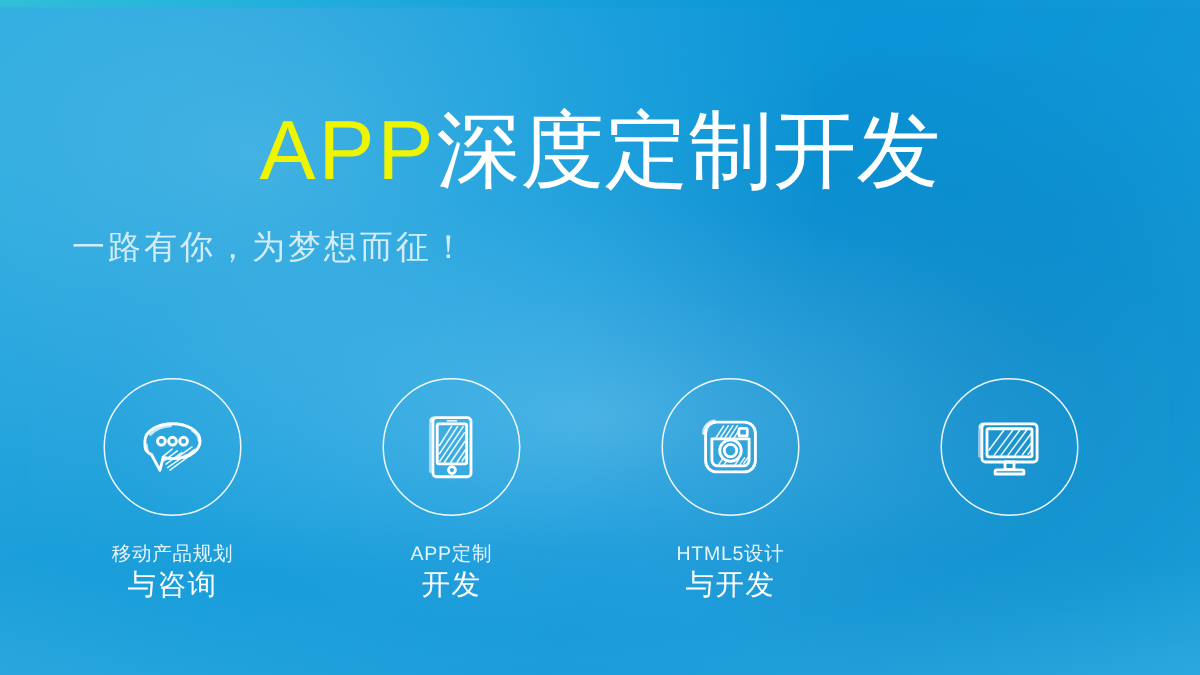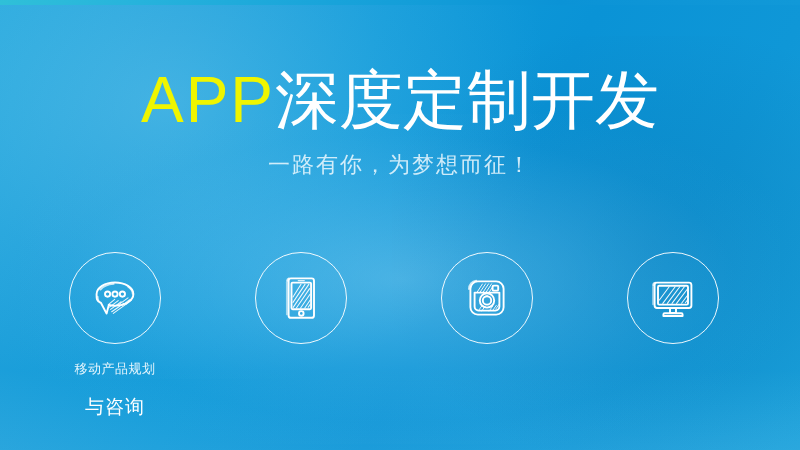--- a/index.html
+++ b/index.html
@@ -82,21 +82,21 @@
 
   
   .headline-wrap {
     position:absolute;
     left:0; top:58px;
     width:100%;
     text-align:center;
     z-index:5;
   }
   .headline {
-    font-size:64px;
+    font-size:56px;
     line-height:84px;
     font-weight:300;
     letter-spacing:1px;
     white-space:nowrap;
     color:#ffffff;
   }
   .headline .accent {
     color:#eff500;
     letter-spacing:2px;
     font-weight:300;
@@ -104,28 +104,28 @@
   .headline .cn {
     color:#ffffff;
     letter-spacing:0px;
     font-weight:300;
   }
 
   .subtitle {
     position:absolute;
     left:0; top:150px;
     width:100%;
-    text-align:center;
     z-index:5;
     font-size:22px;
     line-height:30px;
     letter-spacing:2px;
     font-weight:400;
     color:rgba(231,246,253,0.88);
     white-space:nowrap;
+    padding-left:48px;
   }
 
   
   .features {
     position:absolute;
     left:0; top:252px;
     width:100%;
     display:flex;
     padding:0 22px;
     z-index:5;
@@ -154,21 +154,21 @@
   }
   .cap-top {
     display:block;
     font-size:13px;
     letter-spacing:0.5px;
     color:rgba(240,250,254,0.95);
     font-weight:400;
   }
   .cap-bottom {
     display:block;
-    margin-top:21px;
+    margin-top:5px;
     font-size:19px;
     letter-spacing:1px;
     color:#ffffff;
     font-weight:400;
   }
 </style>
 </head>
 <body>
 
 <div class="banner">
@@ -244,20 +244,24 @@
               <path d="M20.0 32.4l12.0-18.0"></path>
               <path d="M20.2 37.4l15.6-23.0"></path>
               <path d="M23.4 38.0l13.2-19.4"></path>
               <path d="M27.6 38.0l9.4-13.8"></path>
               <path d="M31.8 38.0l5.4-8.0"></path>
               <path d="M35.2 37.2l2.0-3.0"></path>
             </g>
           </svg>
         </span>
       </div>
+      <div class="caption">
+        <span class="cap-top">APP定制</span>
+        <span class="cap-bottom">开发</span>
+      </div>
     </div>
 
     <div class="feature">
       <div class="circle">
         <span>
           <svg width="56" height="56" viewBox="0 0 56 56" fill="none" stroke="#ffffff" stroke-width="1.9" stroke-linecap="round" stroke-linejoin="round">
 
             <rect x="11.4" y="11.4" width="33.2" height="33.2" rx="7.4"></rect>
 
             <path d="M10.0 19.0c0-4.4 3.0-7.8 7.2-8.4" opacity="0.75"></path>
@@ -281,20 +285,24 @@
 
             <g stroke-width="1.0" opacity="0.85">
               <path d="M19.4 40.8l3.2-4.6"></path>
               <path d="M22.8 41.0l3.2-4.6"></path>
               <path d="M30.2 41.0l3.4-4.8"></path>
               <path d="M33.6 40.6l3.8-5.4"></path>
               <path d="M36.8 39.0l3.4-4.8"></path>
             </g>
           </svg>
         </span>
+      </div>
+      <div class="caption">
+        <span class="cap-top">HTML5设计</span>
+        <span class="cap-bottom">与开发</span>
       </div>
     </div>
 
     <div class="feature">
       <div class="circle">
         <span>
           <svg width="56" height="56" viewBox="0 0 56 56" fill="none" stroke="#ffffff" stroke-width="1.9" stroke-linecap="round" stroke-linejoin="round">
 
             <rect x="9.6" y="12.6" width="36.8" height="25.4" rx="2.4"></rect>
 

